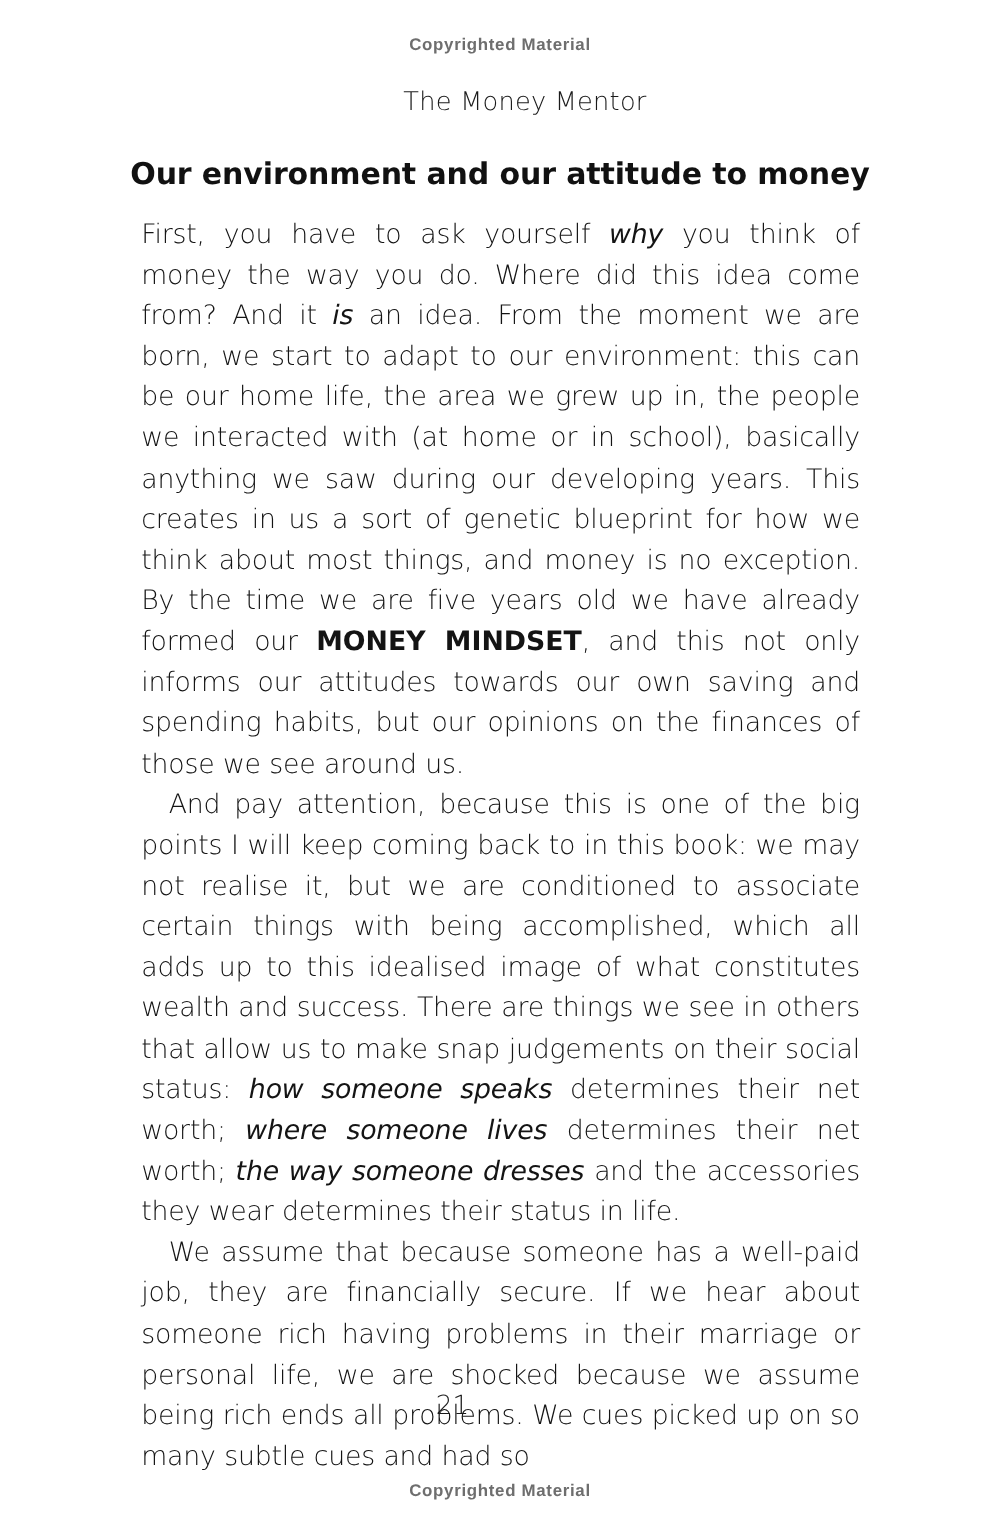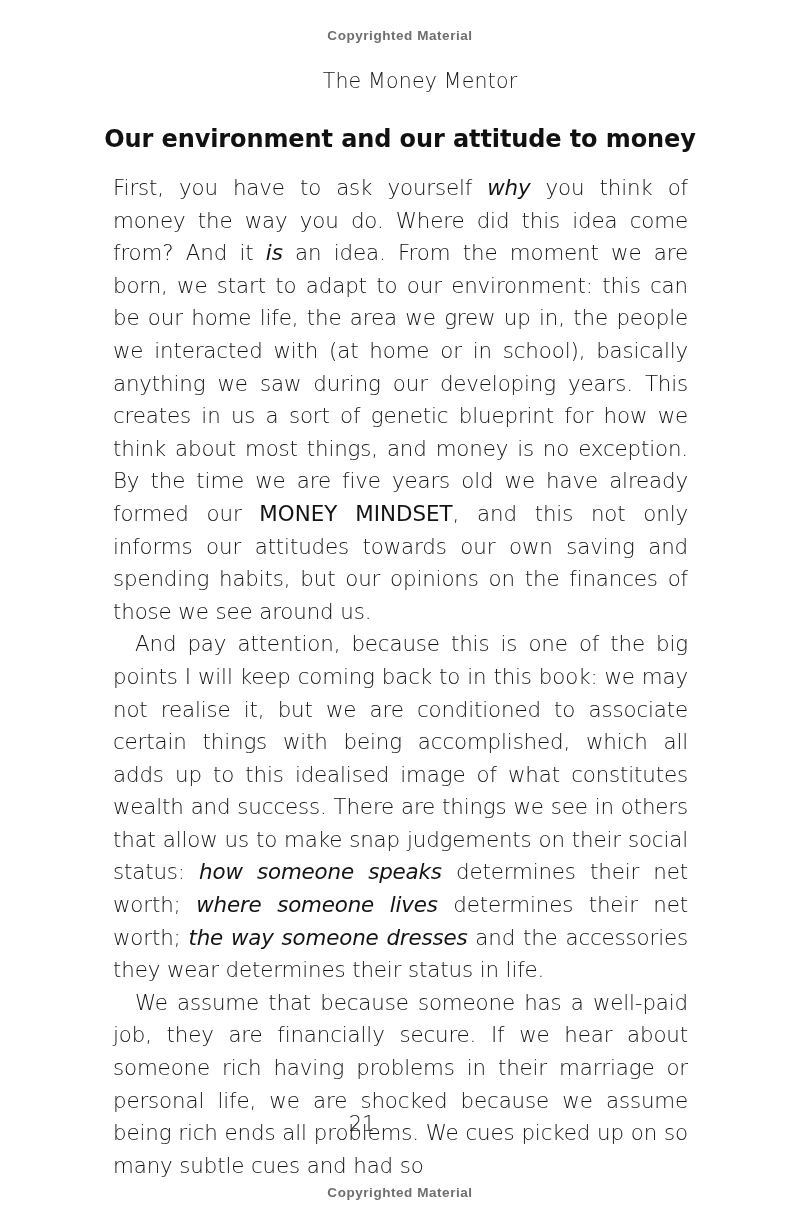--- a/index.html
+++ b/index.html
@@ -87,21 +87,21 @@
   }
   .body-column p.indent {
     text-indent: 22px;
   }
   .body-column p:last-child {
     text-align-last: left;
   }
   .body-column em {
   }
   .body-column strong {
-    font-weight: 400;
+    font-weight: 700;
     letter-spacing: 0px;
   }
 
   
   .folio {
     position: absolute;
     left: 0;
     top: 1112px;
     width: 724px;
     text-align: center;

